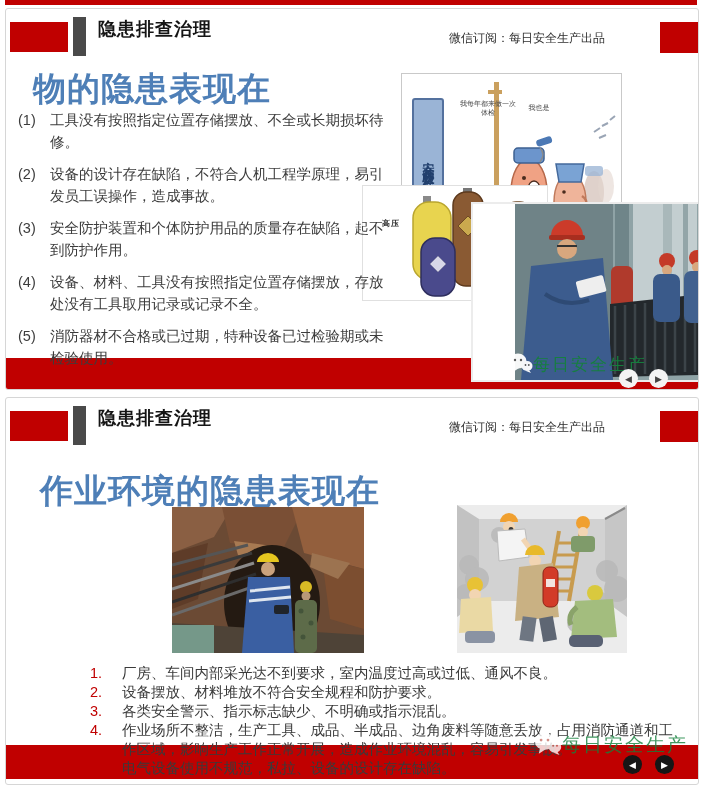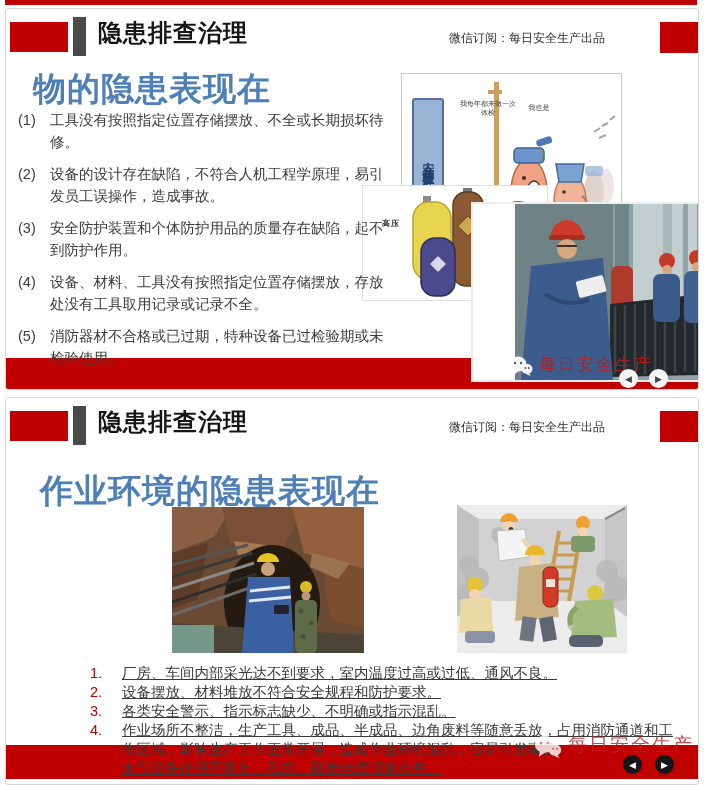--- a/index.html
+++ b/index.html
@@ -7,40 +7,40 @@
         font-family:"Liberation Sans","DejaVu Sans",sans-serif;color:#3a3a3a;}
   .top-sliver{position:absolute;left:5px;top:0;width:692px;height:5px;background:#c00000;}
   .slide{position:absolute;left:5px;width:692px;background:#fff;border:1px solid #d6d6d6;
          border-radius:3px;overflow:hidden;}
   #slide1{top:8px;height:380px;}
   #slide2{top:397px;height:386px;}
 
   
   .hdr-red{position:absolute;left:4px;top:13px;width:58px;height:30px;background:#c00000;}
   .hdr-bar{position:absolute;left:67px;top:8px;width:13px;height:39px;background:#4a4a4a;}
-  .hdr-title{position:absolute;left:92px;top:8px;font-size:24px;font-weight:700;color:#151515;
+  .hdr-title{position:absolute;left:92px;top:8px;font-size:18px;font-weight:700;color:#151515;
              letter-spacing:1px;white-space:nowrap;}
   .hdr-sub{position:absolute;left:443px;top:21px;font-size:12px;color:#2e2e2e;white-space:nowrap;}
   .hdr-redblock{position:absolute;left:654px;top:13px;width:38px;height:31px;background:#c00000;}
 
   .blue-h{position:absolute;font-size:33px;font-weight:700;color:#4e7fb7;letter-spacing:1px;white-space:nowrap;}
   #slide1 .blue-h{left:27px;top:58px;}
   #slide2 .blue-h{left:34px;top:71px;}
 
   
   .plist{position:absolute;left:12px;top:100px;width:366px;z-index:4;}
   .p-item{display:flex;margin-bottom:9px;font-size:14.5px;line-height:1.55;color:#3c3c3c;}
   .p-item .marker{flex:0 0 32px;}
   .p-item .txt{flex:1;}
 
   
   .olist{position:absolute;left:84px;top:266px;width:596px;z-index:4;}
   .o-item{display:flex;margin-bottom:1px;font-size:14.5px;line-height:1.25;color:#3a3a3a;}
   .o-item .num{flex:0 0 32px;color:#c00000;}
-  .o-item .txt{flex:1;text-decoration:underline;}
+  .o-item .txt{flex:1;}
 
   
   .redbar{position:absolute;left:0;width:692px;background:#c00000;z-index:2;}
   #slide1 .redbar{top:349px;height:31px;}
   #slide2 .redbar{top:347px;height:34px;}
 
   
   .fig{position:absolute;background:#fff;padding-left:42px;}
   .fig svg{display:block;width:100%;height:100%;}
   .fig-valve{left:395px;top:64px;width:177px;height:186px;border:1px solid #c9c9c9;z-index:1;}
@@ -52,21 +52,21 @@
   
   .v-sign{position:absolute;left:10px;top:24px;width:28px;height:122px;background:#9ab4d6;
           border:2px solid #54719e;border-radius:3px;display:flex;align-items:center;justify-content:center;
           writing-mode:vertical-rl;text-orientation:upright;font-size:12px;font-weight:700;color:#22406e;letter-spacing:3px;}
   .v-bubble{position:absolute;font-size:7px;color:#4a4a4a;line-height:1.25;text-align:center;}
   .v-b1{left:56px;top:26px;width:60px;}
   .v-b2{left:120px;top:30px;width:34px;}
   .cyl-label{position:absolute;left:12px;top:32px;width:32px;text-align:center;font-size:8px;color:#333;font-weight:700;letter-spacing:1px;}
 
   
-  .wm{position:absolute;display:flex;align-items:flex-end;gap:6px;color:#b91c1c;}
+  .wm{position:absolute;display:flex;align-items:flex-start;color:#15803d;}
   .wm .wm-text{font-size:17px;letter-spacing:2px;white-space:nowrap;}
   .wm-photo{left:36px;bottom:4px;z-index:5;opacity:.95;}
   .wm-bar{left:528px;top:334px;z-index:5;opacity:.8;}
   .wm-bar .wm-text{font-size:19px;}
 
   
   .navdot{position:absolute;width:19px;height:19px;border-radius:50%;display:flex;align-items:center;
           justify-content:center;font-size:9px;z-index:6;cursor:pointer;}
   .navdot.white{background:#f4f4f4;color:#444;}
   .navdot.dark{background:#161616;color:#fff;}
@@ -344,21 +344,21 @@
       <div class="o-item">
         <span class="num">3.</span>
         <span class="txt">各类安全警示、指示标志缺少、不明确或指示混乱。</span>
       </div>
       <div class="o-item">
         <span class="num">4.</span>
         <span class="txt">作业场所不整洁，生产工具、成品、半成品、边角废料等随意丢放，占用消防通道和工作区域，影响生产工作正常开展，造成作业环境混乱，容易引发事故。</span>
       </div>
       <div class="o-item">
         <span class="num">5.</span>
-        <span class="txt">电气设备使用不规范，私拉、乱接电线现象存在。</span>
+        <span class="txt">电气设备使用不规范，私拉、设备的设计存在缺陷。</span>
       </div>
     </div>
 
     <div class="wm wm-bar">
       <svg width="28" height="23" viewBox="0 0 24 20">
         <ellipse cx="9" cy="8" rx="8.5" ry="7.5" fill="#ffffff"></ellipse>
         <polygon points="5,14 4,19 10,15" fill="#ffffff"></polygon>
         <circle cx="6" cy="7" r="1.2" fill="#c9736a"></circle>
           <circle cx="12" cy="7" r="1.2" fill="#c9736a"></circle>
         <ellipse cx="18" cy="13" rx="5.5" ry="5" fill="#ffffff"></ellipse>

